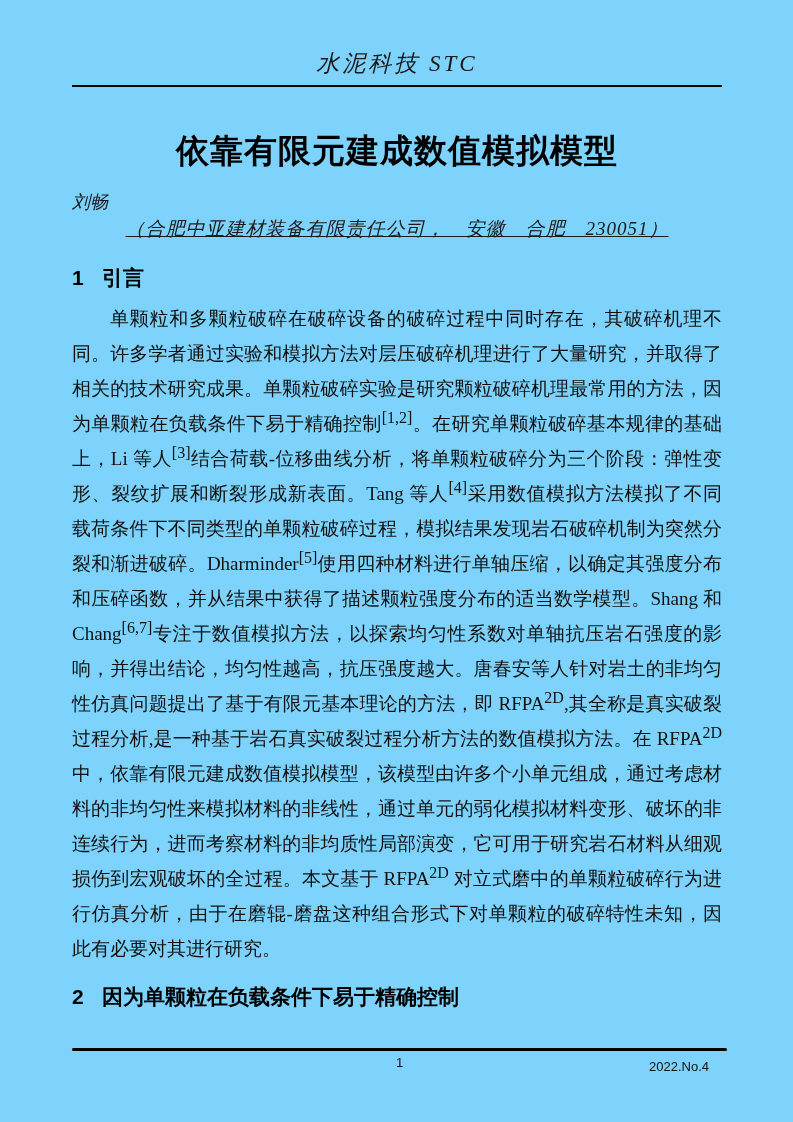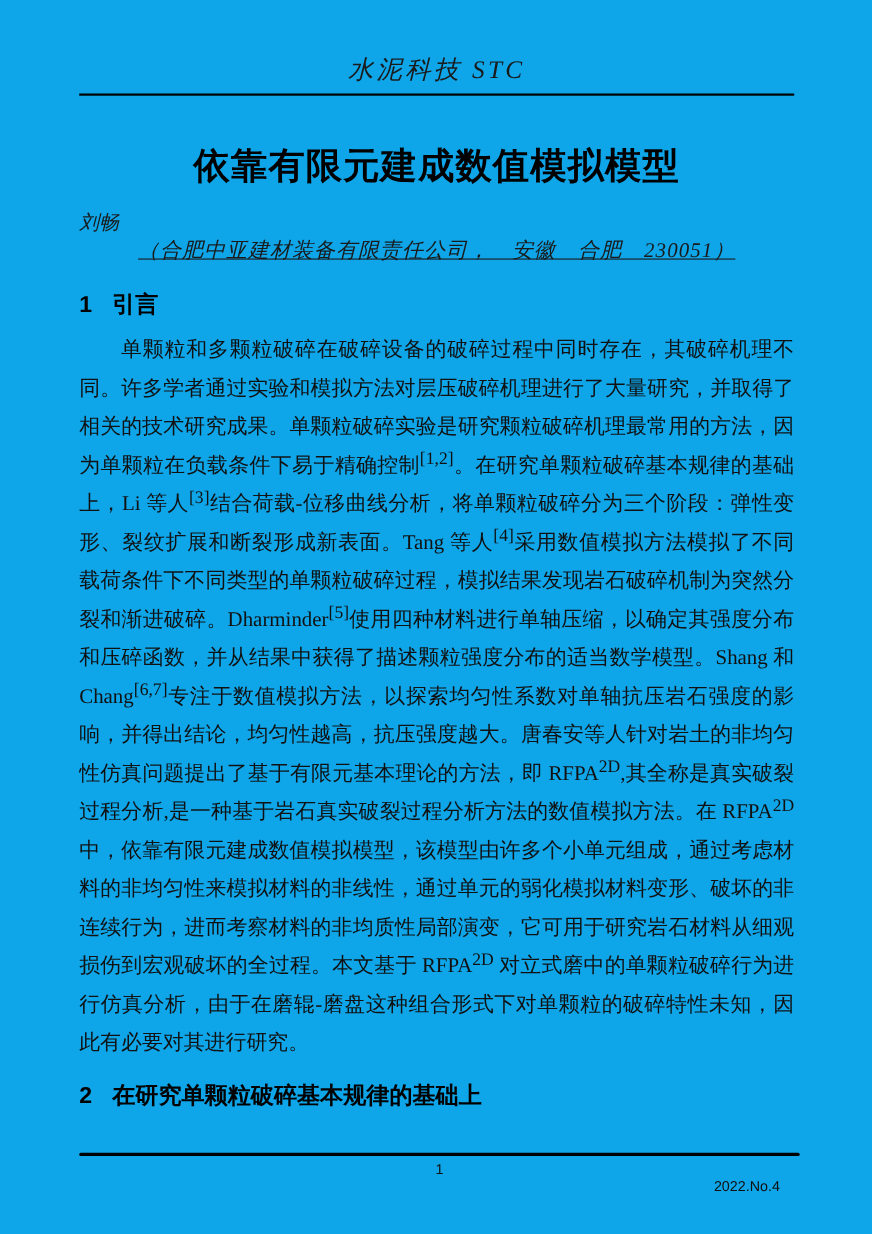--- a/index.html
+++ b/index.html
@@ -5,21 +5,21 @@
   html, body {
     margin: 0;
     padding: 0;
     background: #888;
   }
   .page {
     position: relative;
     width: 793px;
     height: 1122px;
     margin: 0 auto;
-    background: #0ea5e9;
+    background: #7dd3fc;
     box-sizing: border-box;
     padding: 0 71px 0 72px;
     color: #1a1a1a;
     overflow: hidden;
     font-family: "Liberation Serif", "DejaVu Serif", serif;
   }
   .journal-header {
     padding-top: 50px;
     text-align: center;
     font-size: 23px;
@@ -107,21 +107,21 @@
   }
   .footer-page-number {
     position: absolute;
     left: 0;
     right: 0;
     text-align: center;
   }
   .footer-issue {
     position: absolute;
     right: 18px;
-    top: 16px;
+    top: 4px;
   }
 </style>
 </head>
 <body>
 
 <div class="page">
 
   <div class="journal-header">
     <span>水泥科技 STC</span>
   </div>
@@ -133,21 +133,21 @@
 
   <div class="affiliation">（合肥中亚建材装备有限责任公司，　安徽　合肥　230051）</div>
 
   <h2 class="section-heading first">
     <span class="section-number">1</span><span>引言</span>
   </h2>
 
   <p class="body-paragraph"><span>单颗粒和多颗粒破碎在破碎设备的破碎过程中同时存在，其破碎机理不同。许多学者通过实验和模拟方法对层压破碎机理进行了大量研究，并取得了相关的技术研究成果。单颗粒破碎实验是研究颗粒破碎机理最常用的方法，因为单颗粒在负载条件下易于精确控制</span><sup>[1,2]</sup><span>。在研究单颗粒破碎基本规律的基础上，Li 等人</span><sup>[3]</sup><span>结合荷载-位移曲线分析，将单颗粒破碎分为三个阶段：弹性变形、裂纹扩展和断裂形成新表面。Tang 等人</span><sup>[4]</sup><span>采用数值模拟方法模拟了不同载荷条件下不同类型的单颗粒破碎过程，模拟结果发现岩石破碎机制为突然分裂和渐进破碎。Dharminder</span><sup>[5]</sup><span>使用四种材料进行单轴压缩，以确定其强度分布和压碎函数，并从结果中获得了描述颗粒强度分布的适当数学模型。Shang 和 Chang</span><sup>[6,7]</sup><span>专注于数值模拟方法，以探索均匀性系数对单轴抗压岩石强度的影响，并得出结论，均匀性越高，抗压强度越大。唐春安等人针对岩土的非均匀性仿真问题提出了基于有限元基本理论的方法，即 RFPA</span><sup>2D</sup><span>,其全称是真实破裂过程分析,是一种基于岩石真实破裂过程分析方法的数值模拟方法。在 RFPA</span><sup>2D</sup><span> 中，依靠有限元建成数值模拟模型，该模型由许多个小单元组成，通过考虑材料的非均匀性来模拟材料的非线性，通过单元的弱化模拟材料变形、破坏的非连续行为，进而考察材料的非均质性局部演变，它可用于研究岩石材料从细观损伤到宏观破坏的全过程。本文基于 RFPA</span><sup>2D</sup><span> 对立式磨中的单颗粒破碎行为进行仿真分析，由于在磨辊-磨盘这种组合形式下对单颗粒的破碎特性未知，因此有必要对其进行研究。</span></p>
 
   <h2 class="section-heading second">
-    <span class="section-number">2</span><span>在研究单颗粒破碎基本规律的基础上</span>
+    <span class="section-number">2</span><span>因为单颗粒在负载条件下易于精确控制</span>
   </h2>
 
 
   <div class="page-footer">
     <div class="footer-rule"></div>
     <div class="footer-row">
       <span class="footer-page-number">1</span>
       <span class="footer-issue">2022.No.4</span>
     </div>
   </div>

